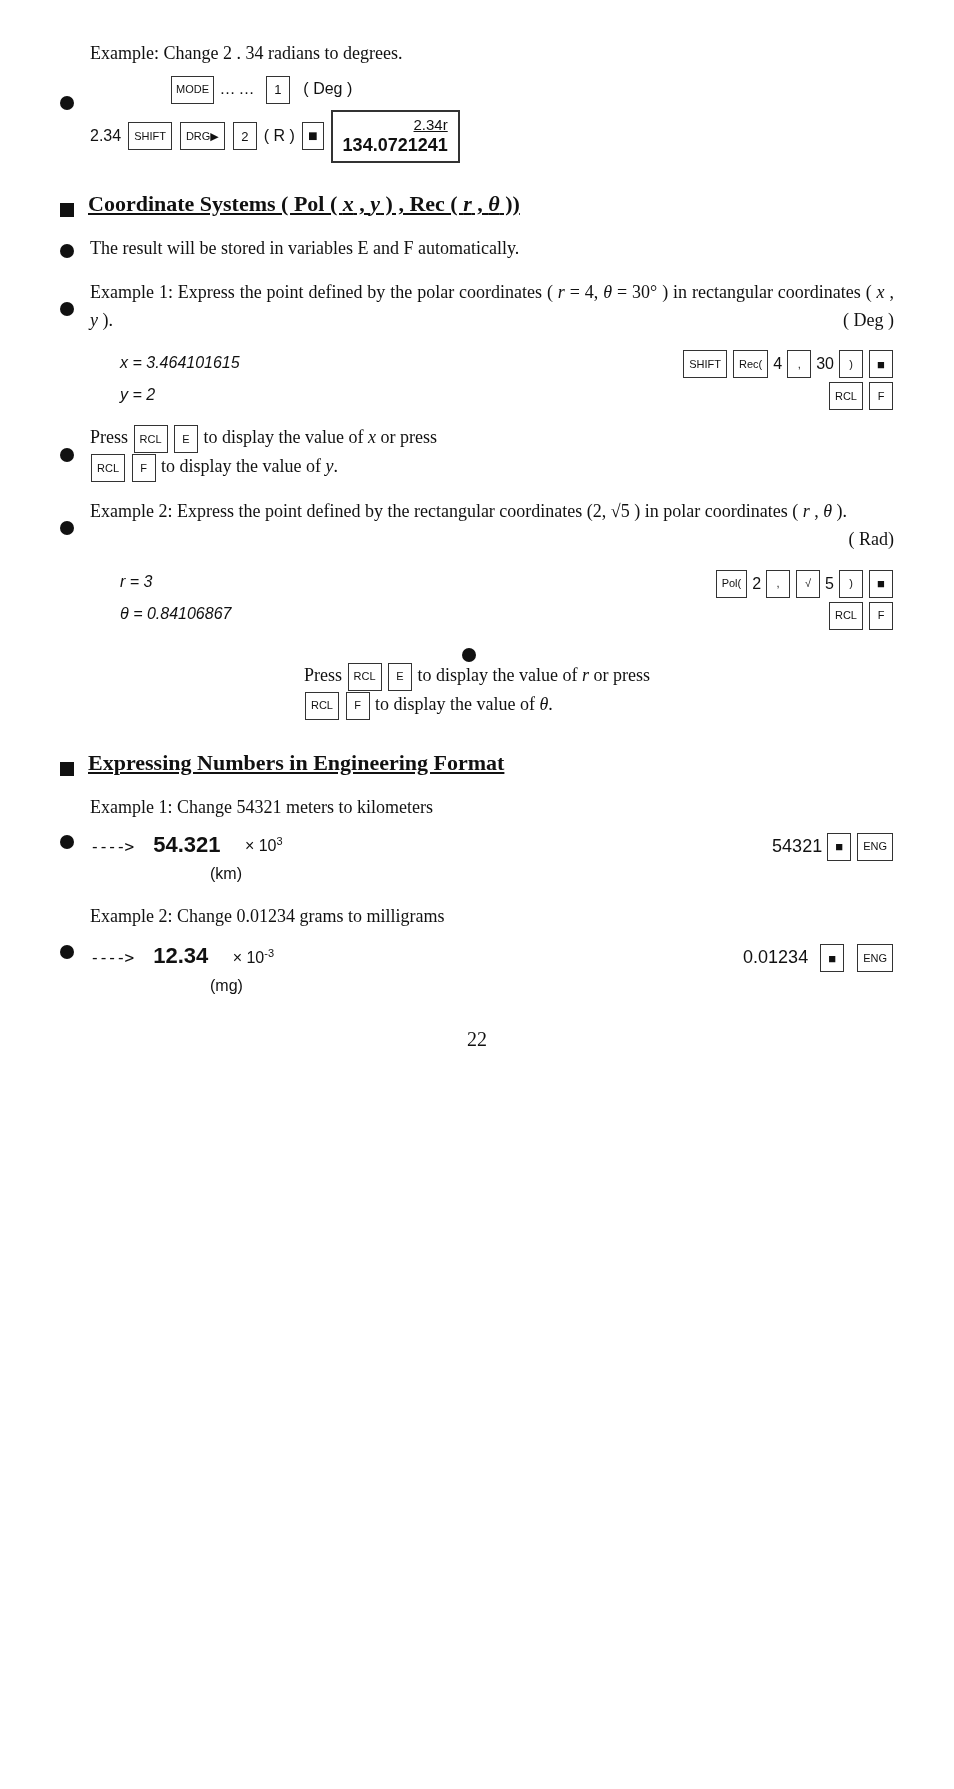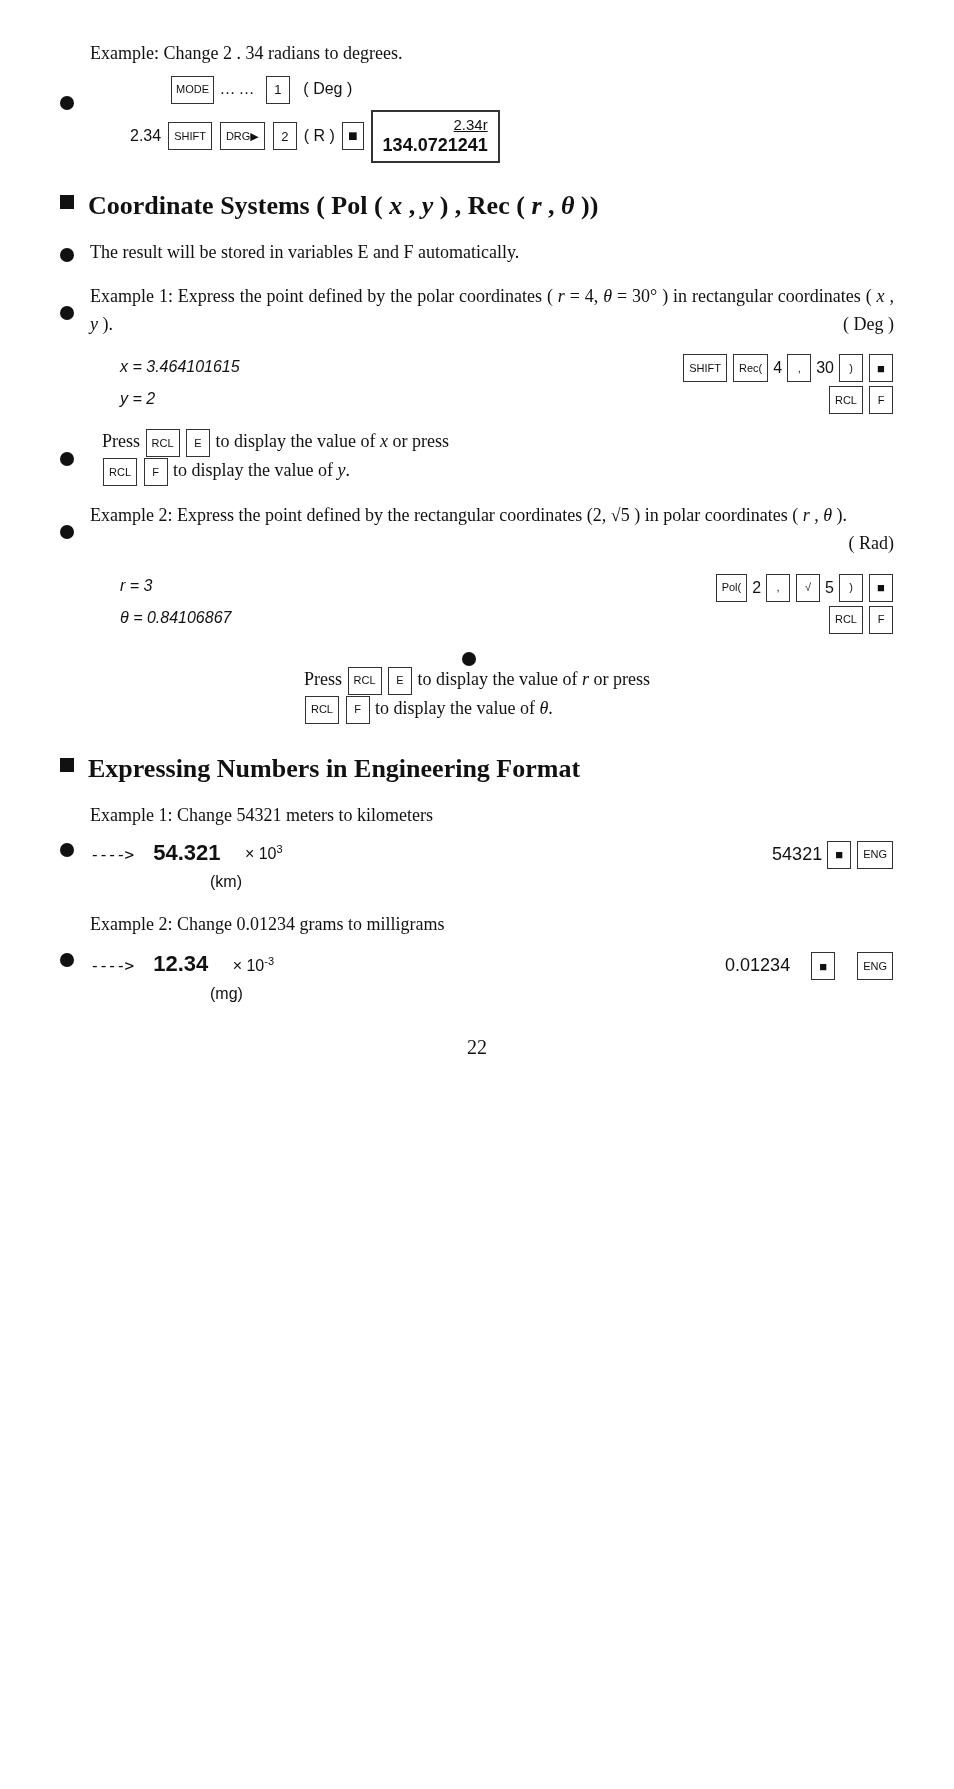--- a/index.html
+++ b/index.html
@@ -34,25 +34,26 @@
       flex-shrink: 0;
       margin-top: 4px;
       margin-right: 16px;
     }
     .bullet-content {
       flex: 1;
       line-height: 1.55;
       text-align: justify;
     }
     .section-header {
-      font-size: 26px;
+      font-size: 22px;
       font-weight: bold;
       display: flex;
-      align-items: flex-start;
+      align-items: flex-end;
       margin-bottom: 18px;
+      text-decoration: underline;
     }
     .section-header .bullet-square { margin-right: 14px; }
 
     
     .key {
       display: inline-flex;
       align-items: center;
       justify-content: center;
       border: 1.5px solid #333;
       padding: 1px 5px;
@@ -126,21 +127,21 @@
   <div class="bullet-item">
     <div class="bullet-circle"></div>
     <div class="bullet-content">
       <div>Example: Change 2 . 34 radians to degrees.</div>
       <div style="margin-top:8px; margin-left:80px; font-family: Arial, sans-serif; font-size:16px;">
         <span class="key key-mode">MODE</span>
         <span class="dots"> …… </span>
         <span class="key">1</span>
         <span style="margin-left:8px;">( Deg )</span>
       </div>
-      <div style="margin-top:6px; margin-left:40px; font-family: Arial, sans-serif; font-size:16px; display:flex; align-items:center; gap:6px;">
+      <div style="margin-top:6px; font-family: Arial, sans-serif; font-size:16px; display:flex; align-items:center; gap:6px;">
         <span>2.34</span>
         <span class="key key-small">SHIFT</span>
         <span class="key key-small">DRG▶</span>
         <span class="key">2</span>
         <span>( R )</span>
         <span class="key" style="font-size:16px; font-weight:bold; min-width:20px;">■</span>
         <div class="display-box">
           <div class="top-line">2.34r</div>
           <div class="bottom-line">134.0721241</div>
         </div>
@@ -183,21 +184,21 @@
     </div>
     <div class="result-line">
       <span class="result-label"><em>y</em> = 2</span>
       <span class="result-keys" style="display:flex; align-items:center; gap:4px;">
         <span class="key key-small">RCL</span>
         <span class="key key-small">F</span>
       </span>
     </div>
   </div>
 
-  <div class="bullet-item" style="margin-top:14px;gap:12px;">
+  <div class="bullet-item" style="margin-top:14px;">
     <div class="bullet-circle"></div>
     <div class="bullet-content">
       <span>Press </span>
       <span class="key key-small">RCL</span>
       <span class="key key-small">E</span>
       <span> to display the value of <em>x</em> or press</span>
       <br>
       <span class="key key-small">RCL</span>
       <span class="key key-small">F</span>
       <span> to display the value of <em>y</em>.</span>
@@ -277,21 +278,21 @@
 
   <div class="bullet-item">
     <div class="bullet-circle"></div>
     <div class="bullet-content">
       <div>Example 2: Change 0.01234 grams to milligrams</div>
       <div style="margin-top:6px; font-family: Arial, sans-serif;">
         <div class="eng-result">
           <span class="eng-arrow">----&gt;</span>
           <span class="eng-value">12.34</span>
           <span class="eng-power">&nbsp;×&nbsp;10<sup>-3</sup></span>
-          <span style="margin-left: auto; display:flex; align-items:center; gap:20px;margin-top:8px;">
+          <span style="margin-left: auto; display:flex; align-items:center; gap:11px;margin-top:8px;">
             <span>0.01234</span>
             <span class="key" style="font-weight:bold;">■</span>
             <span class="key key-small">ENG</span>
           </span>
         </div>
         <div style="margin-left:120px; font-size:16px;">(mg)</div>
       </div>
     </div>
   </div>
 </div>

